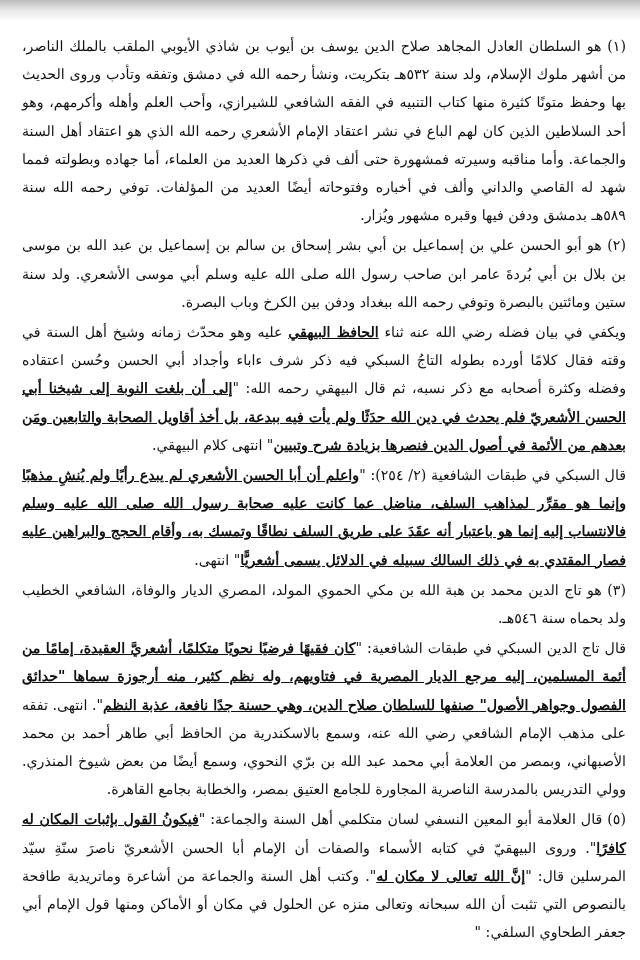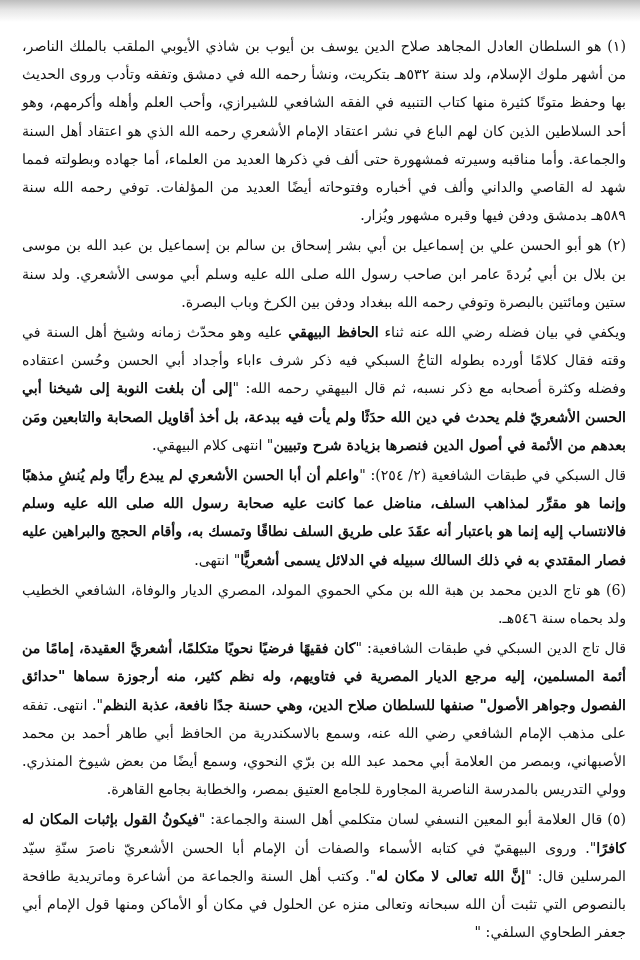--- a/index.html
+++ b/index.html
@@ -27,21 +27,21 @@
       left: 14px;
       right: 14px;
       direction: rtl;
       text-align: justify;
       font-size: 14.2px;
       line-height: 28.2px;
     }
     .page p {
       margin: 0 0 2px 8px;
     }
-    .b { font-weight: bold; }
+    .b { font-weight: bold; text-decoration: underline; }
   </style>
 </head>
 <body>
 
 <div class="top-shadow"></div>
 
 <div class="page">
   <p>
     <span>(١) هو السلطان العادل المجاهد صلاح الدين يوسف بن أيوب بن شاذي الأيوبي الملقب بالملك الناصر، من أشهر ملوك الإسلام، ولد سنة ٥٣٢هـ بتكريت، ونشأ رحمه الله في دمشق وتفقه وتأدب وروى الحديث بها وحفظ متونًا كثيرة منها كتاب التنبيه في الفقه الشافعي للشيرازي، وأحب العلم وأهله وأكرمهم، وهو أحد السلاطين الذين كان لهم الباع في نشر اعتقاد الإمام الأشعري رحمه الله الذي هو اعتقاد أهل السنة والجماعة. وأما مناقبه وسيرته فمشهورة حتى ألف في ذكرها العديد من العلماء، أما جهاده وبطولته فمما شهد له القاصي والداني وألف في أخباره وفتوحاته أيضًا العديد من المؤلفات. توفي رحمه الله سنة ٥٨٩هـ بدمشق ودفن فيها وقبره مشهور ويُزار.</span>
   </p>
@@ -52,21 +52,21 @@
 
   <p>
     <span>ويكفي في بيان فضله رضي الله عنه ثناء </span><span class="b">الحافظ البيهقي</span><span> عليه وهو محدّث زمانه وشيخ أهل السنة في وقته فقال كلامًا أورده بطوله التاجُ السبكي فيه ذكر شرف ءاباء وأجداد أبي الحسن وحُسن اعتقاده وفضله وكثرة أصحابه مع ذكر نسبه، ثم قال البيهقي رحمه الله: "</span><span class="b">إلى أن بلغت النوبة إلى شيخنا أبي الحسن الأشعريّ فلم يحدث في دين الله حدَثًا ولم يأت فيه ببدعة، بل أخذ أقاويل الصحابة والتابعين ومَن بعدهم من الأئمة في أصول الدين فنصرها بزيادة شرح وتبيين</span><span>" انتهى كلام البيهقي.</span>
   </p>
 
   <p>
     <span>قال السبكي في طبقات الشافعية (٢/ ٢٥٤): "</span><span class="b">واعلم أن أبا الحسن الأشعري لم يبدع رأيًا ولم يُنشِ مذهبًا وإنما هو مقرِّر لمذاهب السلف، مناضل عما كانت عليه صحابة رسول الله صلى الله عليه وسلم فالانتساب إليه إنما هو باعتبار أنه عقَدَ على طريق السلف نطاقًا وتمسك به، وأقام الحجج والبراهين عليه فصار المقتدي به في ذلك السالك سبيله في الدلائل يسمى أشعريًّا</span><span>" انتهى.</span>
   </p>
 
   <p>
-    <span>(6) هو تاج الدين محمد بن هبة الله بن مكي الحموي المولد، المصري الديار والوفاة، الشافعي الخطيب ولد بحماه سنة ٥٤٦هـ.</span>
+    <span>(٣) هو تاج الدين محمد بن هبة الله بن مكي الحموي المولد، المصري الديار والوفاة، الشافعي الخطيب ولد بحماه سنة ٥٤٦هـ.</span>
   </p>
 
   <p>
     <span>قال تاج الدين السبكي في طبقات الشافعية: "</span><span class="b">كان فقيهًا فرضيًا نحويًا متكلمًا، أشعريَّ العقيدة، إمامًا من أئمة المسلمين، إليه مرجع الديار المصرية في فتاويهم، وله نظم كثير، منه أرجوزة سماها "حدائق الفصول وجواهر الأصول" صنفها للسلطان صلاح الدين، وهي حسنة جدًا نافعة، عذبة النظم</span><span>". انتهى. تفقه على مذهب الإمام الشافعي رضي الله عنه، وسمع بالاسكندرية من الحافظ أبي طاهر أحمد بن محمد الأصبهاني، وبمصر من العلامة أبي محمد عبد الله بن برّي النحوي، وسمع أيضًا من بعض شيوخ المنذري. وولي التدريس بالمدرسة الناصرية المجاورة للجامع العتيق بمصر، والخطابة بجامع القاهرة.</span>
   </p>
 
 
   <p>
     <span>(٥) قال العلامة أبو المعين النسفي لسان متكلمي أهل السنة والجماعة: "</span><span class="b">فيكونُ القول بإثبات المكان له كافرًا</span><span>". وروى البيهقيّ في كتابه الأسماء والصفات أن الإمام أبا الحسن الأشعريّ ناصرَ سنّةِ سيّد المرسلين قال: "</span><span class="b">إنَّ الله تعالى لا مكان له</span><span>". وكتب أهل السنة والجماعة من أشاعرة وماتريدية طافحة بالنصوص التي تثبت أن الله سبحانه وتعالى منزه عن الحلول في مكان أو الأماكن ومنها قول الإمام أبي جعفر الطحاوي السلفي: "</span>
   </p>

